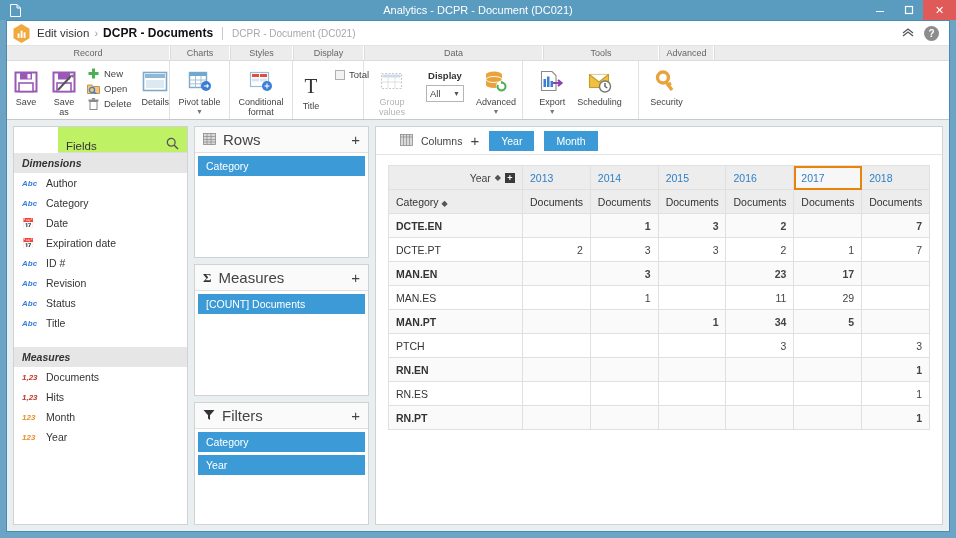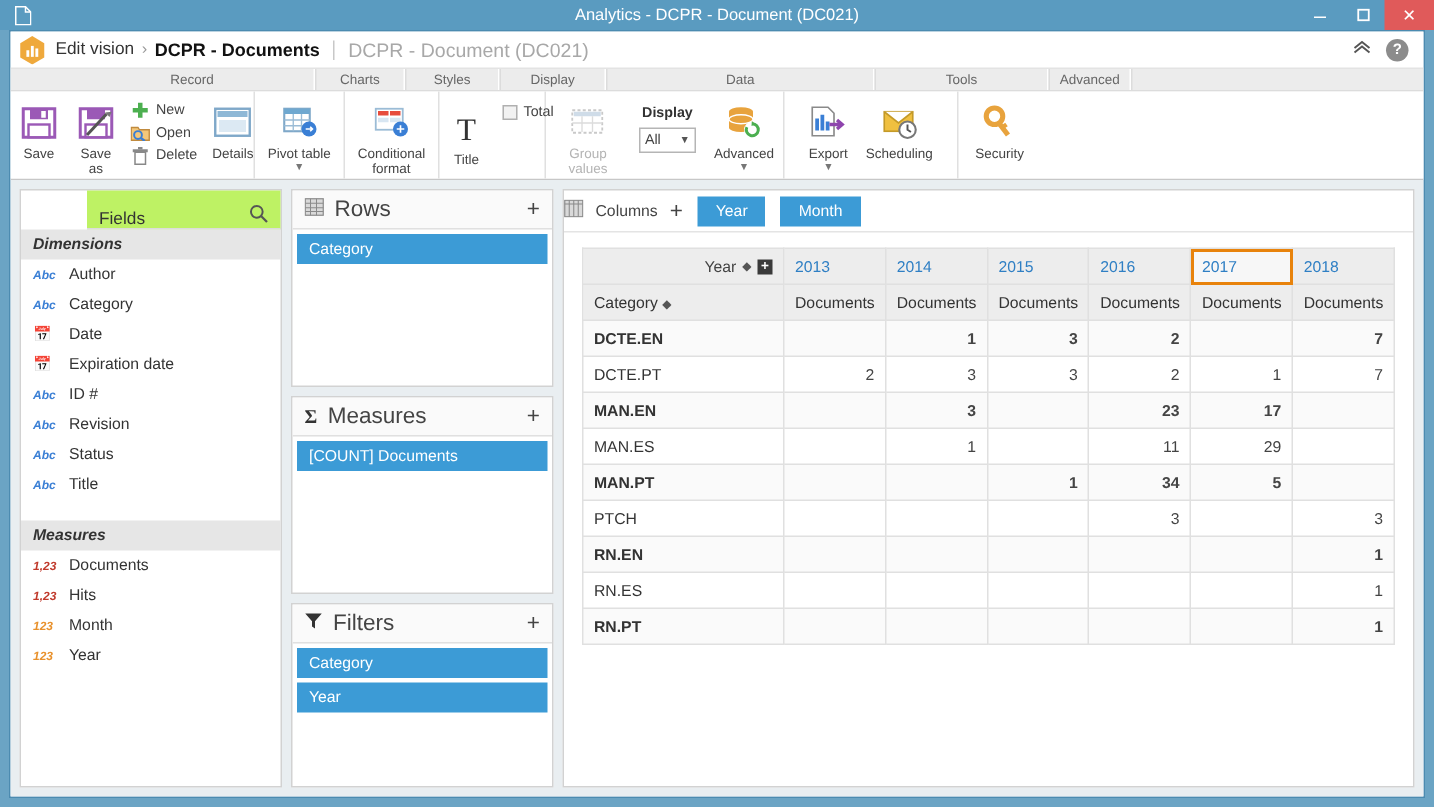--- a/index.html
+++ b/index.html
@@ -72,21 +72,21 @@
     margin-right: 7px;
     position: relative;
   }
   .bc-link { color: #333; font-size: 11.5px; }
   .bc-sep { color: #999; margin: 0 5px; font-size: 11px; }
   .bc-current { color: #111; font-weight: bold; font-size: 12px; }
   .bc-divider {
     width: 1px; height: 13px; background: #c8c8c8;
     margin: 0 9px;
   }
-  .bc-sub { color: #a8a8a8; font-size: 13px; }
+  .bc-sub { color: #a8a8a8; font-size: 10px; }
   .bc-right { margin-left: auto; display: flex; align-items: center; gap: 10px; padding-right: 4px;}
   .chevron-up { color: #555; font-size: 11px; }
   .help-icon {
     width: 15px; height: 15px; border-radius: 50%;
     background: #8c8c8c; color: #fff;
     font-size: 10px; font-weight: bold;
     display: flex; align-items: center; justify-content: center;
   }
 
   
@@ -101,21 +101,21 @@
     background: #ececec;
     display: flex;
     border-bottom: 1px solid #dcdcdc;
   }
   .grp-label {
     font-size: 9px; color: #666;
     display: flex; align-items: center; justify-content: center;
     border-right: 1px solid #ffffff;
     border-left: 1px solid #dcdcdc;
   }
-  .grp-label:first-child { border-left: none; margin-left: 40px; }
+  .grp-label:first-child { border-left: none; }
   .ribbon-body {
     flex: 1 1 auto;
     display: flex;
     background: #fff;
   }
   .rgroup {
     display: flex; align-items: flex-start;
     border-right: 1px solid #e0e0e0;
     height: 100%;
     padding-top: 4px;
@@ -242,21 +242,21 @@
   .main {
     flex: 1 1 auto;
     background: #ffffff;
     border: 1px solid #d2d2d2;
     display: flex; flex-direction: column;
     overflow: hidden;
   }
   .columns-bar {
     height: 28px; flex: 0 0 28px;
     display: flex; align-items: center; gap: 8px;
-    padding: 0 0;
+    padding: 0 24px;
     border-bottom: 1px solid #e4e4e4;
   }
   .columns-label { font-size: 10.5px; color: #444; }
   .columns-plus { font-size: 15px; color: #444; line-height: 1; }
   .col-pill {
     background: #3c9bd6; color: #fff;
     font-size: 10.5px;
     padding: 4px 12px;
     margin-left: 2px;
   }

